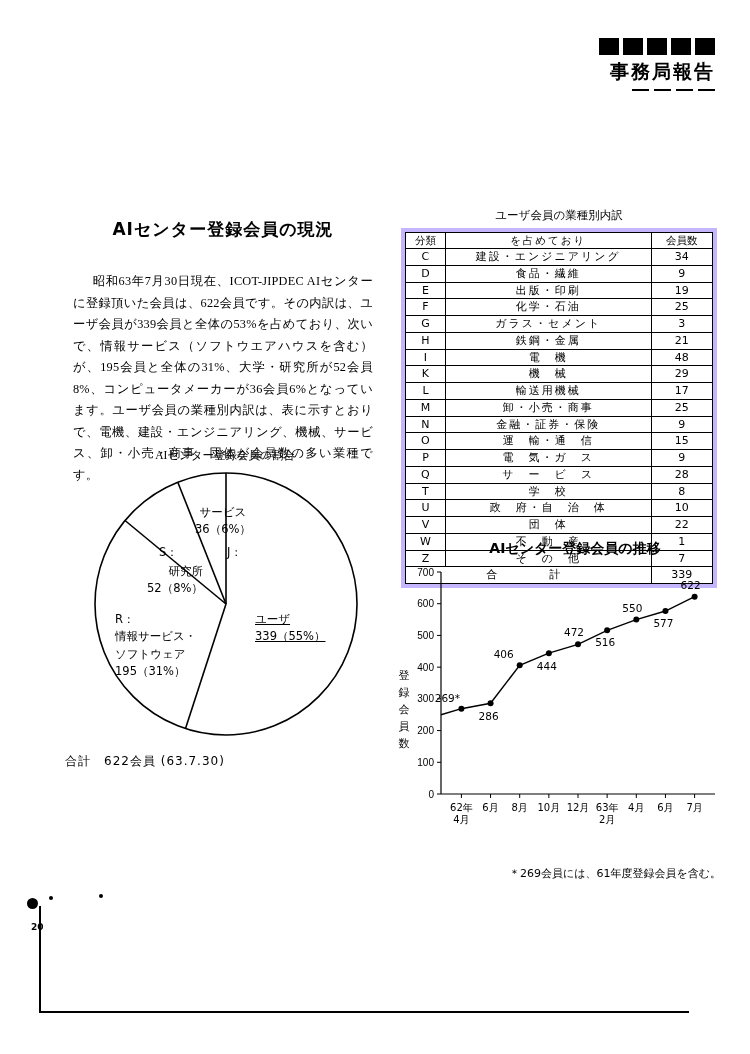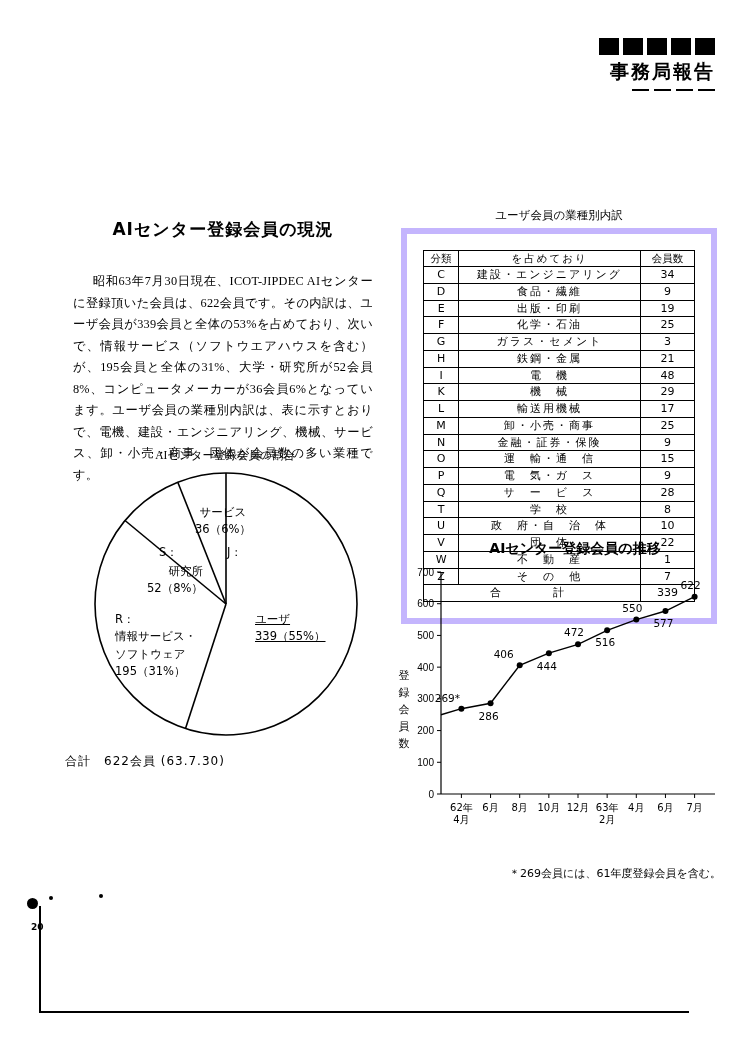--- a/index.html
+++ b/index.html
@@ -155,22 +155,22 @@
     text-align: center;
     font-weight: normal;
     font-size: 10.5px;
   }
   .col-code { width: 13%; text-align: center; }
   .col-name { width: 67%; text-align: center; letter-spacing: 2px; }
   .col-count { width: 20%; text-align: center; }
   .total-row td { font-weight: normal; }
   .total-label { text-align: center; letter-spacing: 10px; }
   .outer-table {
-    border: 6px solid #c4b5fd;
-    padding: 16px;
+    border: 4px solid #c4b5fd;
+    padding: 0;
   }
 
   
   .line-section {
     position: absolute;
     left: 382px;
     top: 540px;
     width: 330px;
   }
   .line-title {

